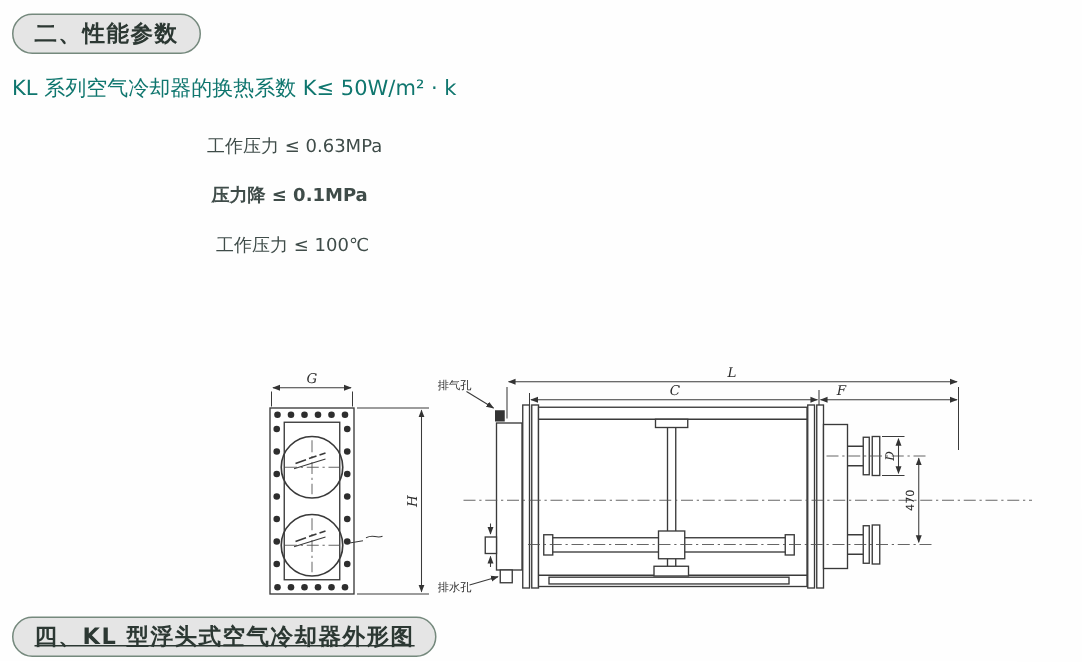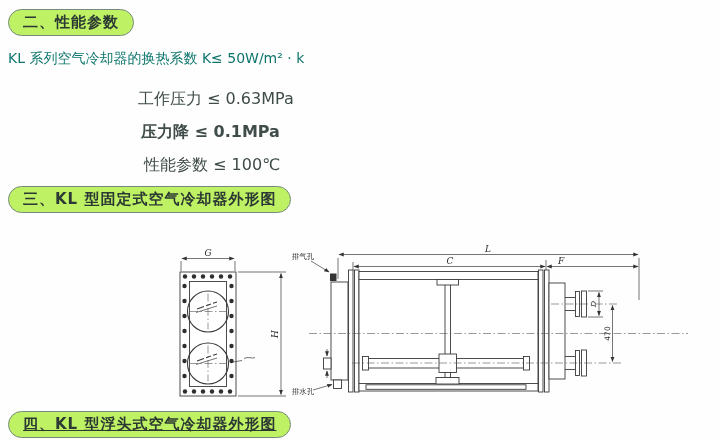--- a/index.html
+++ b/index.html
@@ -1,25 +1,25 @@
 <!DOCTYPE html>
 <html><head>
 <meta charset="utf-8">
 <style>
   html,body{margin:0;padding:0;background:#fff;}
   .page{position:relative;width:721px;height:441px;background:#fefefe;overflow:hidden;
         font-family:"DejaVu Sans",sans-serif;}
-  .pill{position:absolute;left:8px;background:#bef264;border:1.5px solid #75897d;
+  .pill{position:absolute;left:8px;background:#e5e5e5;border:1.5px solid #75897d;
         border-radius:14px;padding:2px 14px;font-weight:bold;font-size:15px;
         color:#2c3833;letter-spacing:1px;white-space:nowrap;line-height:1.4;text-align:right;}
   .pill-2{top:9px;}
   .pill-3{top:186px;}
   .pill-4{top:411px;text-decoration:underline;}
   .spec-main{position:absolute;left:8px;top:50px;font-size:14px;color:#0f766e;white-space:nowrap;}
-  .spec-line{position:absolute;font-size:16px;color:#3f4c49;white-space:nowrap;}
+  .spec-line{position:absolute;font-size:12px;color:#3f4c49;white-space:nowrap;}
   .spec-0{left:138px;top:89px;}
   .spec-1{left:141px;top:122px;font-weight:bold;}
   .spec-2{left:144px;top:155px;}
   svg.drawing{position:absolute;left:0;top:225px;}
   svg .ln{stroke:#3a3a3a;stroke-width:0.9;fill:none;}
   svg .fw{fill:#ffffff;stroke:#3a3a3a;stroke-width:0.9;}
   svg .dim{stroke:#3a3a3a;stroke-width:0.7;fill:none;}
   svg .cl{stroke:#555;stroke-width:0.6;stroke-dasharray:8 2.5 1.5 2.5;fill:none;}
   svg .sq{stroke:#3a3a3a;stroke-width:1.1;fill:none;}
   svg text.dt{font-family:"DejaVu Serif",serif;font-style:italic;font-size:9px;fill:#2d2d2d;}
@@ -32,25 +32,22 @@
 
 <div class="page">
 
   <div class="pill pill-2">
     <span>二、性能参数</span>
   </div>
 
   <div class="spec-main">KL 系列空气冷却器的换热系数 K≤ 50W/m² · k</div>
   <div class="spec-line spec-0">工作压力 ≤ 0.63MPa</div>
   <div class="spec-line spec-1">压力降 ≤ 0.1MPa</div>
-  <div class="spec-line spec-2">性能参数 ≤ 100℃</div>
+  <div class="spec-line spec-2">工作压力 ≤ 100℃</div>
 
-  <div class="pill pill-3">
-    <span>三、KL 型固定式空气冷却器外形图</span>
-  </div>
 
   <svg class="drawing" width="721" height="180" viewBox="0 225 721 180">
     <defs>
       <marker id="arr" viewBox="0 0 10 10" refX="9" refY="5" markerWidth="7.5" markerHeight="7.5" orient="auto-start-reverse">
         <path d="M0,1.2 L10,5 L0,8.8 z" fill="#333"></path>
       </marker>
     </defs>
 
     <g>
 

